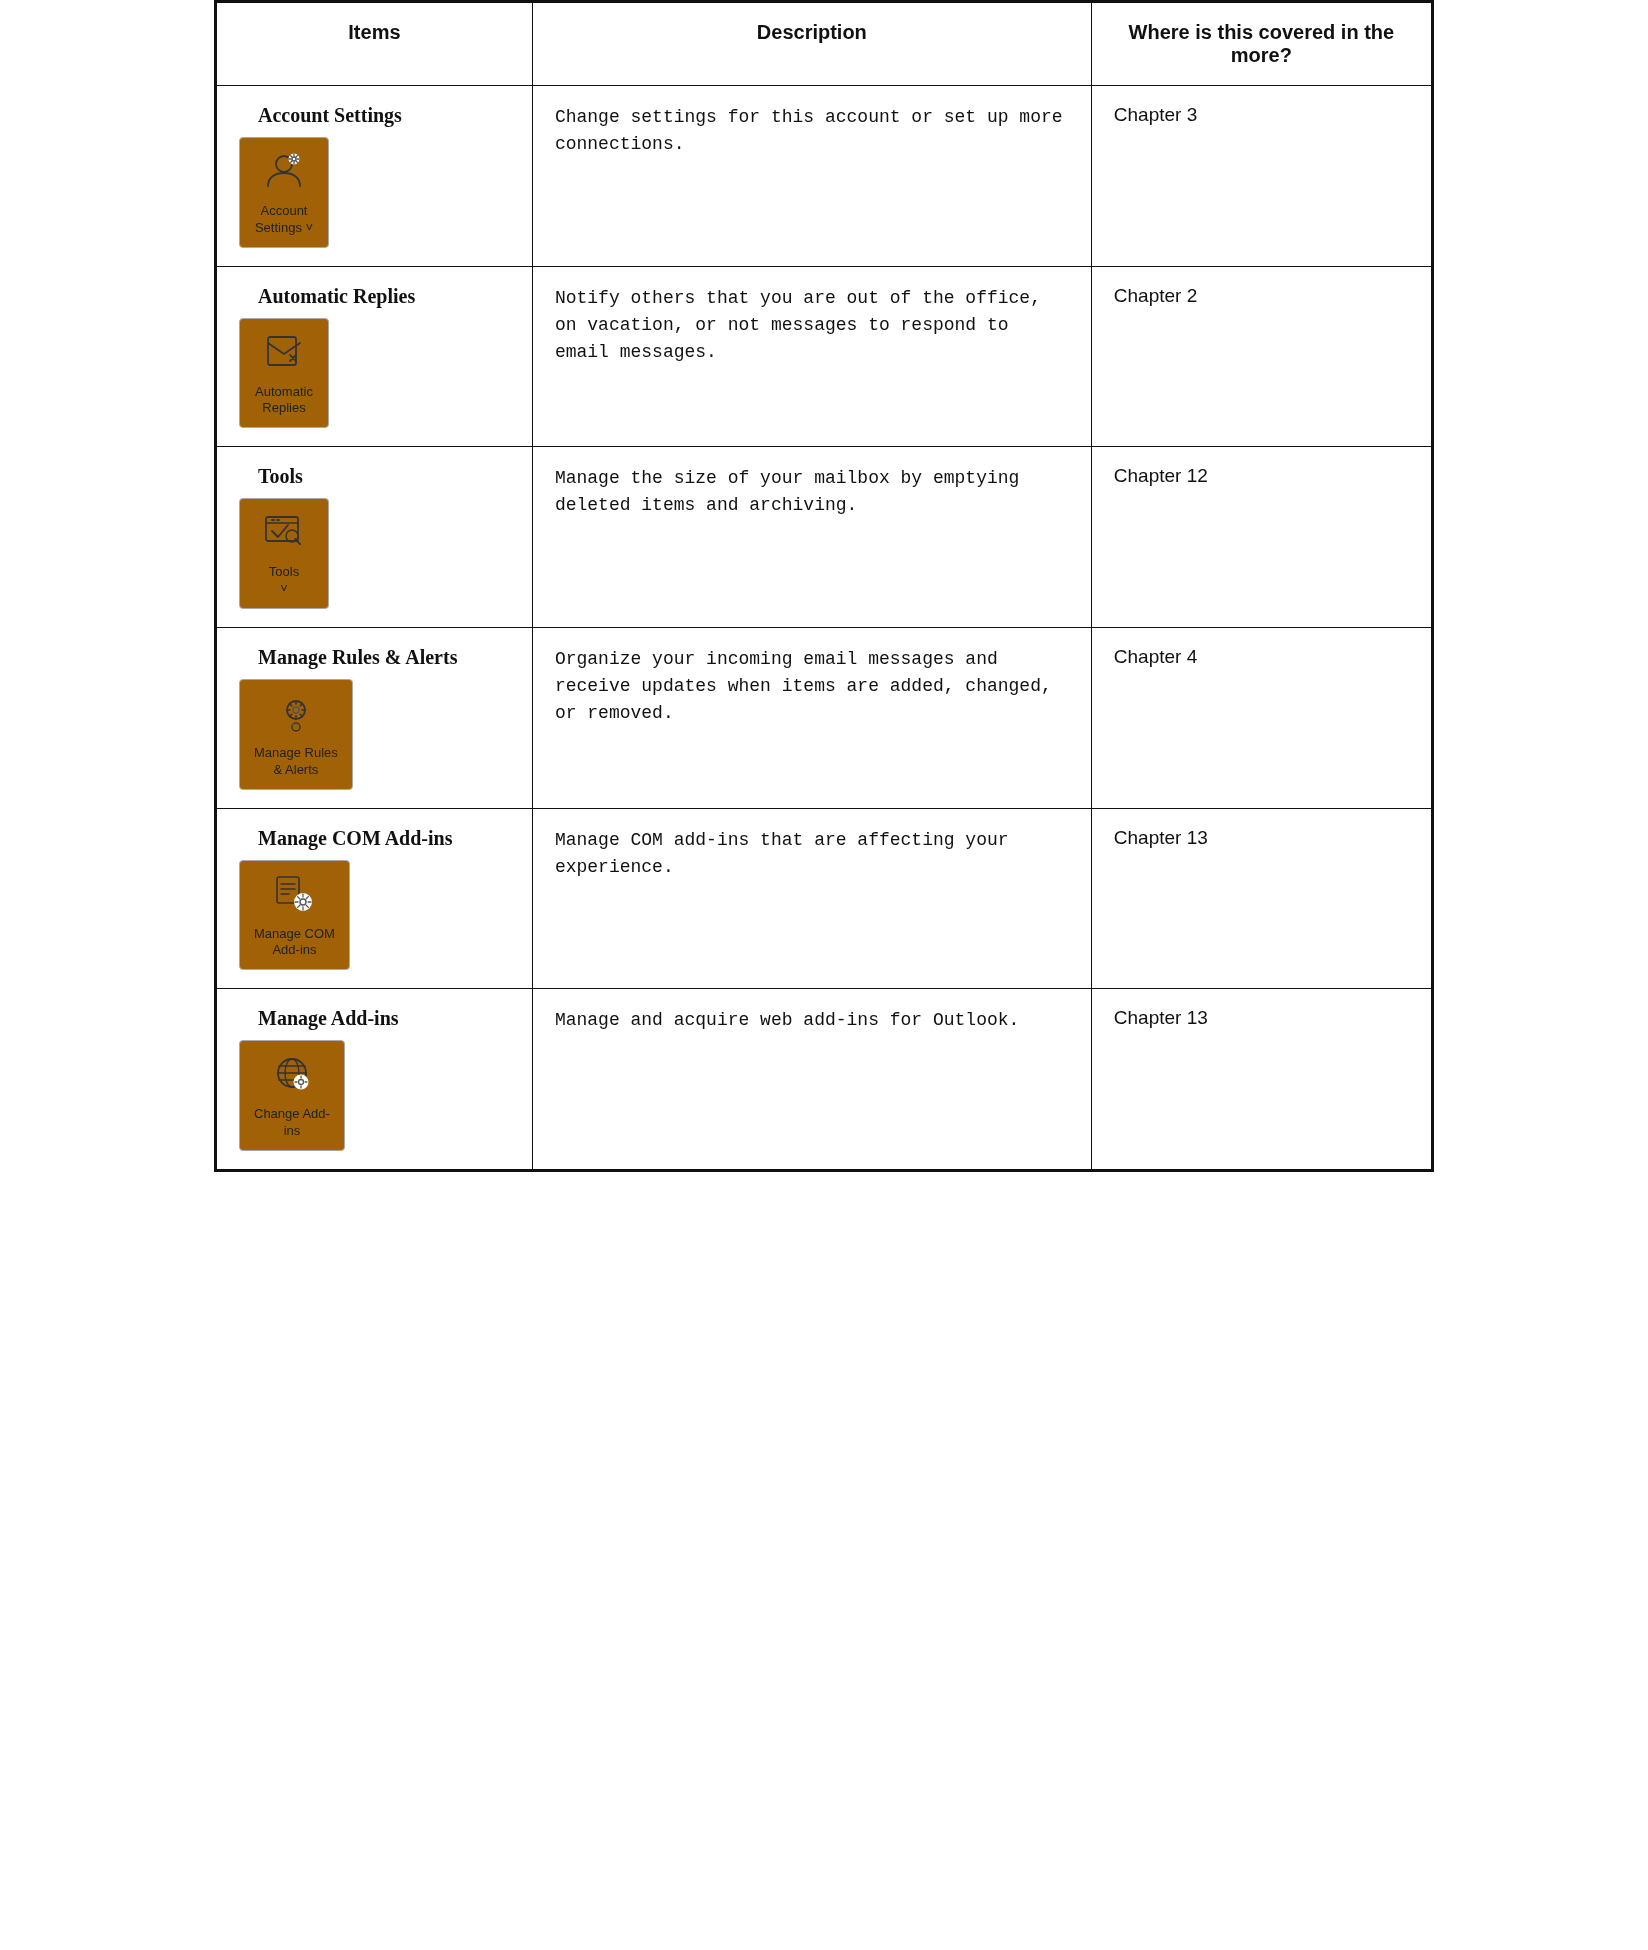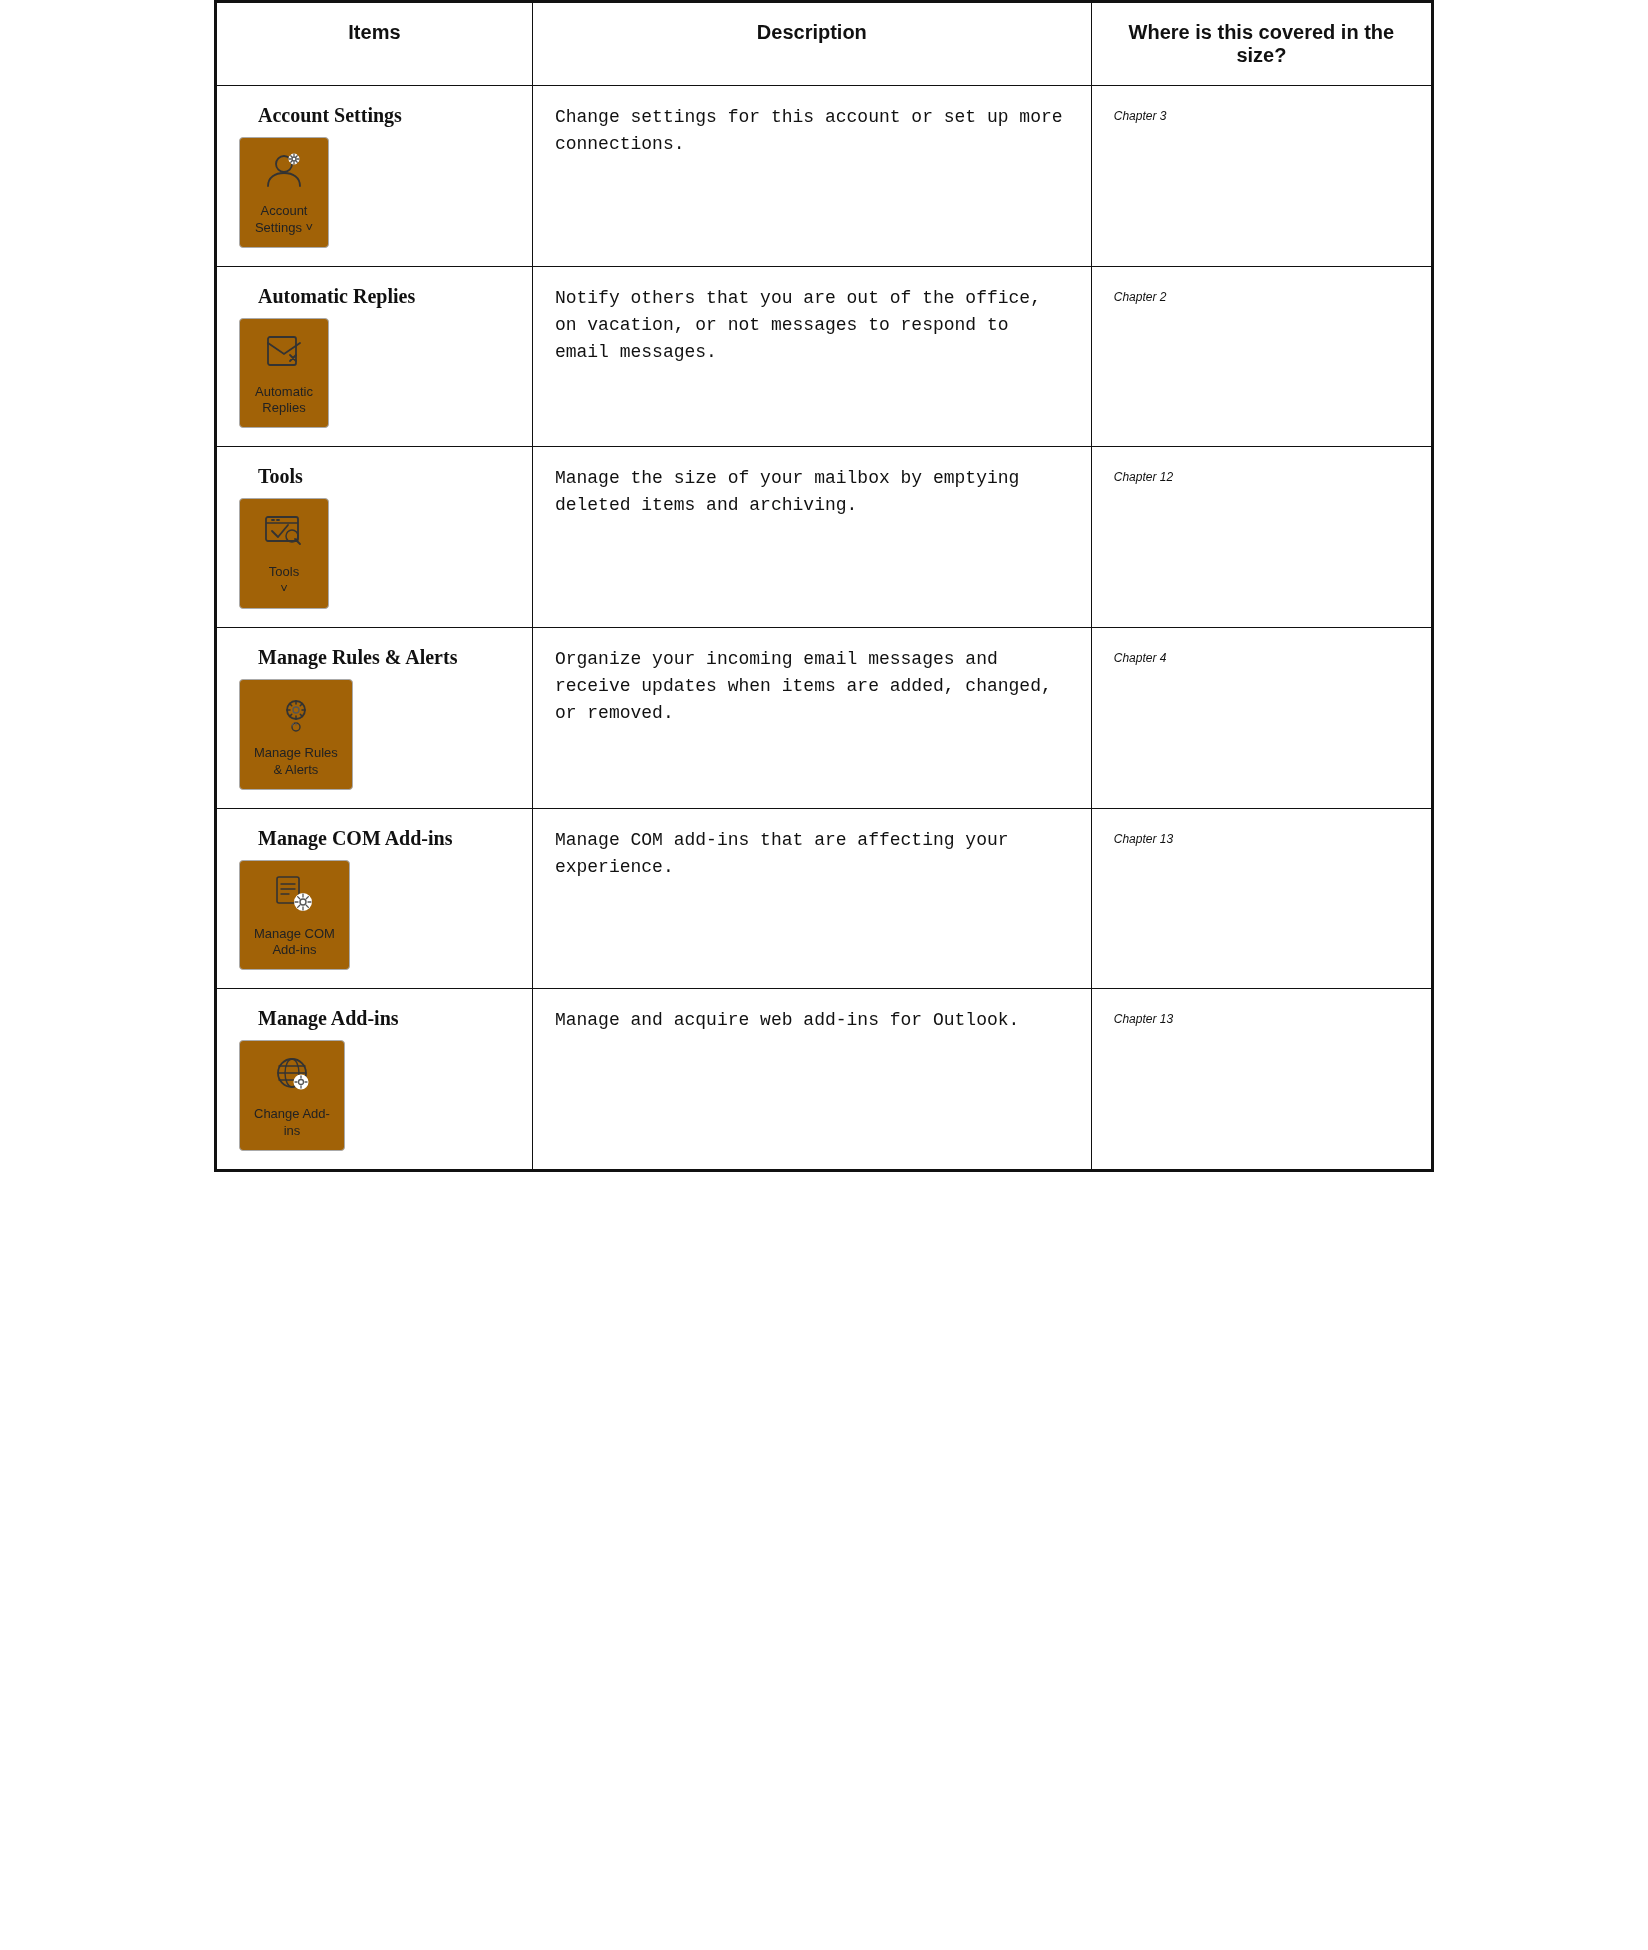--- a/index.html
+++ b/index.html
@@ -60,35 +60,34 @@
     }
     .icon-box svg {
       margin-bottom: 6px;
     }
     .desc-text {
       font-size: 18px;
       font-family: Liberation Mono, monospace;
       line-height: 1.5;
     }
     .chapter-text {
-      font-style: italic;
-      font-size: 12px;
+      font-size: 19px;
       font-family: Arial, sans-serif;
     }
   </style>
 </head>
 <body>
 
 <div class="table-wrapper">
   <table>
     <thead>
       <tr>
         <th class="col-items">Items</th>
         <th class="col-desc">Description</th>
-        <th class="col-book">Where is this covered in the size?</th>
+        <th class="col-book">Where is this covered in the more?</th>
       </tr>
     </thead>
     <tbody id="table-body">
     <tr>
           <td class="col-items"><span class="item-title">Account Settings</span><div class="icon-box">
               <div><svg width="44" height="44" viewBox="0 0 44 44" fill="none" xmlns="http://www.w3.org/2000/svg">
     <circle cx="22" cy="16" r="8" stroke="#333" stroke-width="1.8" fill="none"></circle>
     <path d="M6 38c0-8.837 7.163-13 16-13s16 4.163 16 13" stroke="#333" stroke-width="1.8" fill="none" stroke-linecap="round"></path>
     <circle cx="32" cy="11" r="5" fill="#fff" stroke="#fff" stroke-width="1"></circle>
     <circle cx="32" cy="11" r="2" stroke="#555" stroke-width="1.4" fill="none"></circle>

